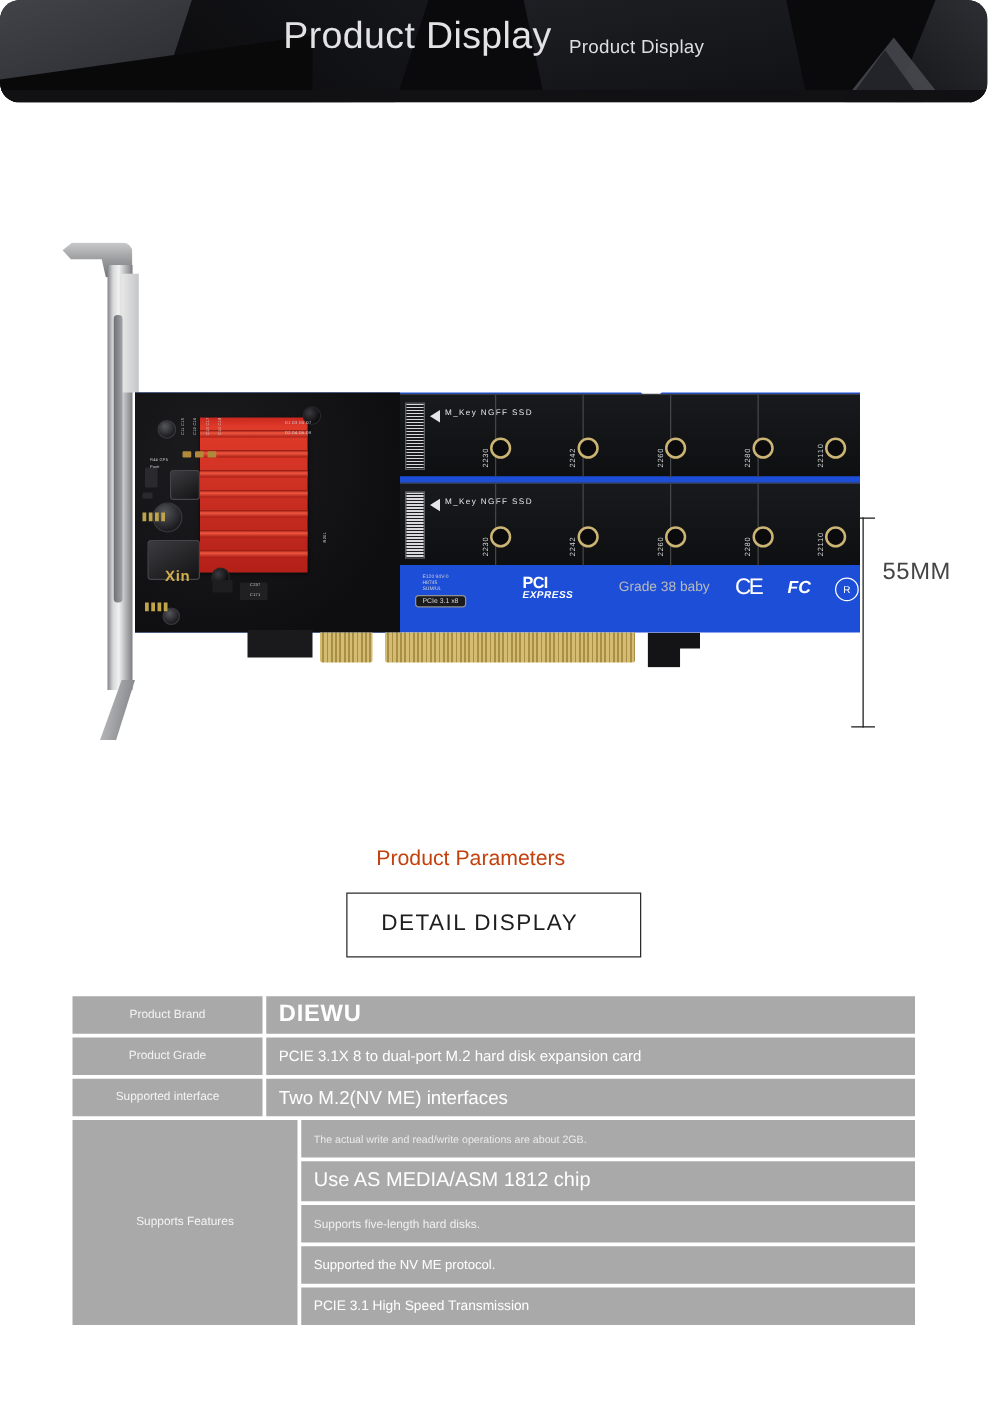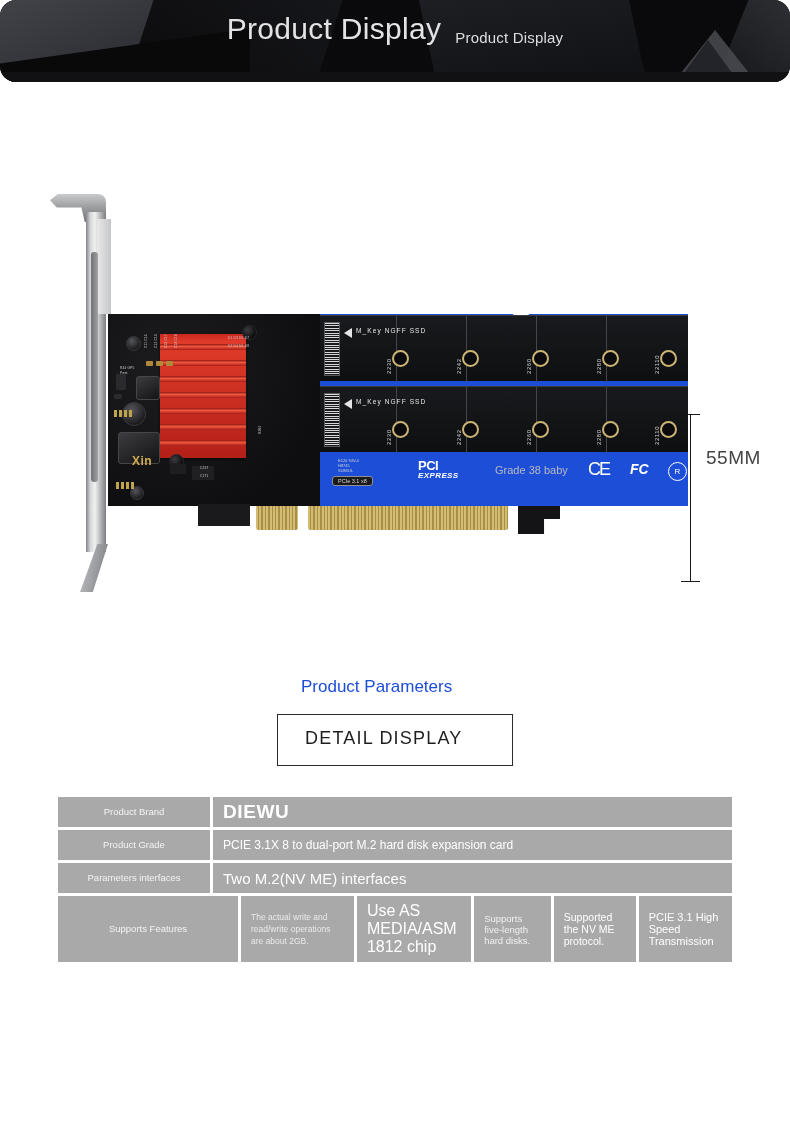--- a/index.html
+++ b/index.html
@@ -257,21 +257,21 @@
   }
 
   
   .params{position:absolute;left:277px;top:676px;width:240px;height:90px;}
   .params-box{
     position:absolute;left:0;top:38px;width:236px;height:52px;
     border:1.3px solid #2b2b2b;box-sizing:border-box;background:transparent;
   }
   .params-title{
     position:absolute;left:24px;top:0;width:180px;
-    font-size:17px;color:#1d4ed8;line-height:1.35;
+    font-size:17px;color:#c2410c;line-height:1.35;
   }
   .params-detail{
     position:absolute;left:28px;top:52px;font-size:18px;color:#1e1e1e;
     letter-spacing:1.2px;
   }
 
   
   .table{position:absolute;left:58px;top:797px;width:674px;}
   .trow{display:flex;gap:3px;margin-bottom:3px;}
   .tlabel{
@@ -286,21 +286,21 @@
   }
   .tvalue.bigbold{font-size:19px;font-weight:700;letter-spacing:.6px;}
   .tvalue.md{font-size:15px;}
 
   .feat-block{display:flex;gap:3px;}
   .feat-label{
     width:180px;background:#a9a9a9;color:#f4f4f4;
     display:flex;align-items:center;justify-content:center;text-align:center;
     font-size:9.5px;line-height:1.25;padding:4px 6px;box-sizing:border-box;
   }
-  .feat-rows{flex:1;display:flex;flex-direction:row;gap:3px;}
+  .feat-rows{flex:1;display:flex;flex-direction:column;gap:3px;}
   .feat-row{
     background:#a9a9a9;color:#ffffff;padding:6px 10px;box-sizing:border-box;
     display:flex;align-items:center;
   }
 </style>
 </head>
 <body>
 
 <div class="banner">
   <div class="poly p1"></div>
@@ -473,21 +473,21 @@
     <div class="tlabel">Product Brand</div>
     <div class="tvalue bigbold">DIEWU</div>
   </div>
 
   <div class="trow">
     <div class="tlabel">Product Grade</div>
     <div class="tvalue">PCIE 3.1X 8 to dual-port M.2 hard disk expansion card</div>
   </div>
 
   <div class="trow">
-    <div class="tlabel">Parameters interfaces</div>
+    <div class="tlabel">Supported interface</div>
     <div class="tvalue md">Two M.2(NV ME) interfaces</div>
   </div>
 
 
   <div class="feat-block">
     <div class="feat-label">Supports Features</div>
     <div class="feat-rows">
       <div class="feat-row" style="min-height:30px;font-size:8.5px;line-height:1.45;color:#eaeaea">The actual write and read/write operations are about 2GB.</div>
       <div class="feat-row" style="min-height:32px;font-size:16px">Use AS MEDIA/ASM 1812 chip</div>
       <div class="feat-row" style="min-height:30px;font-size:9.5px;color:#f0f0f0">Supports five-length hard disks.</div>

